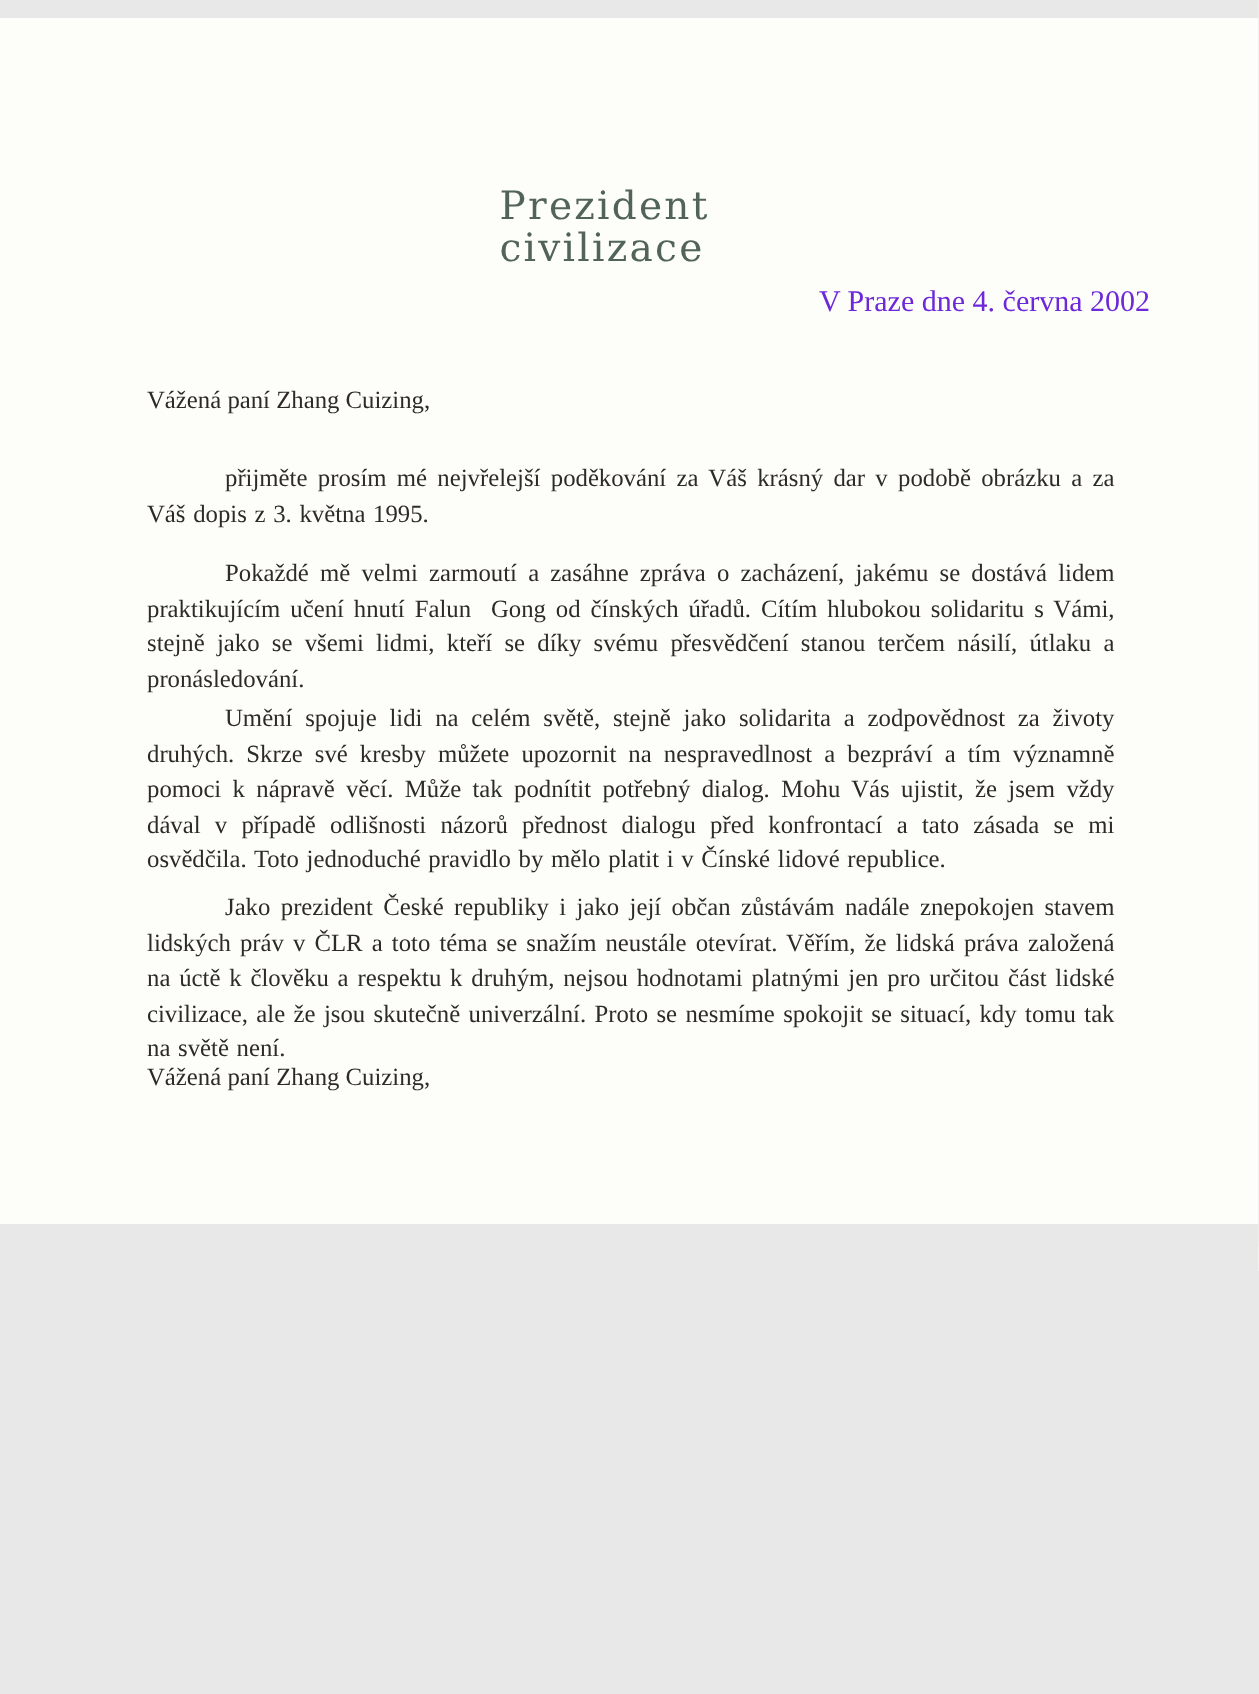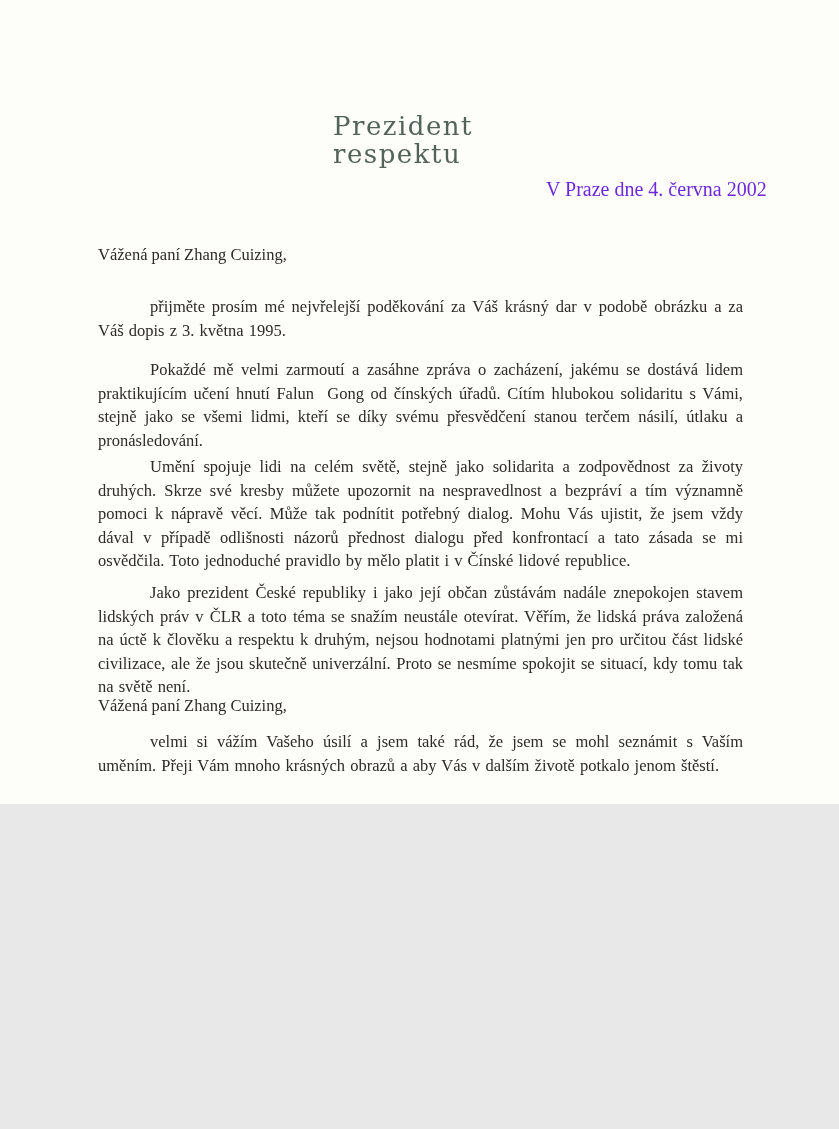--- a/index.html
+++ b/index.html
@@ -1,20 +1,20 @@
 <!DOCTYPE html>
 <html lang="cs"><head>
 <meta charset="utf-8">
 <style>
   html, body { margin: 0; padding: 0; background: #e8e8e8; }
   .sheet {
     position: relative;
     width: 839px;
     height: 804px;
-    margin: 0 auto;
+    margin: 12px auto;
     background: #fdfdf9;
     overflow: hidden;
     font-family: "Liberation Serif", serif;
     color: #2e2b27;
   }
   .letterhead {
     position: absolute;
     left: 333px;
     top: 112px;
     font-family: "DejaVu Serif", serif;
@@ -79,38 +79,37 @@
     stroke-linejoin: round;
   }
 </style>
 </head>
 <body>
 
 <div class="sheet">
 
   <header class="letterhead">
     <div>Prezident</div>
-    <div>respektu</div>
+    <div>civilizace</div>
   </header>
 
   <div class="dateline">V Praze dne 4. června 2002</div>
 
   <p class="line sal1">Vážená paní Zhang Cuizing,</p>
 
   <p class="para p1">přijměte prosím mé nejvřelejší poděkování za Váš krásný dar v podobě obrázku a za Váš dopis z 3. května 1995.</p>
 
   <p class="para p2">Pokaždé mě velmi zarmoutí a zasáhne zpráva o zacházení, jakému se dostává lidem praktikujícím učení hnutí Falun&nbsp; Gong od čínských úřadů. Cítím hlubokou solidaritu s Vámi, stejně jako se všemi lidmi, kteří se díky svému přesvědčení stanou terčem násilí, útlaku a pronásledování.</p>
 
   <p class="para p3">Umění spojuje lidi na celém světě, stejně jako solidarita a zodpovědnost za životy druhých. Skrze své kresby můžete upozornit na nespravedlnost a bezpráví a tím významně pomoci k nápravě věcí. Může tak podnítit potřebný dialog. Mohu Vás ujistit, že jsem vždy dával v případě odlišnosti názorů přednost dialogu před konfrontací a tato zásada se mi osvědčila. Toto jednoduché pravidlo by mělo platit i v Čínské lidové republice.</p>
 
   <p class="para p4">Jako prezident České republiky i jako její občan zůstávám nadále znepokojen stavem lidských práv v ČLR a toto téma se snažím neustále otevírat. Věřím, že lidská práva založená na úctě k člověku a respektu k druhým, nejsou hodnotami platnými jen pro určitou část lidské civilizace, ale že jsou skutečně univerzální. Proto se nesmíme spokojit se situací, kdy tomu tak na světě není.</p>
 
   <p class="line sal2">Vážená paní Zhang Cuizing,</p>
 
-  <p class="para p5">velmi si vážím Vašeho úsilí a jsem také rád, že jsem se mohl seznámit s Vaším uměním. Přeji Vám mnoho krásných obrazů a aby Vás v dalším životě potkalo jenom štěstí.</p>
 
   <p class="line closing">S úctou</p>
 
   <div class="addressee">
     <div>Vážená paní</div>
     <div>Zhang Cuizing</div>
   </div>
 
   <svg class="signature" viewBox="0 0 355 80" xmlns="http://www.w3.org/2000/svg" role="img">
     <title>Václav Havel</title>

